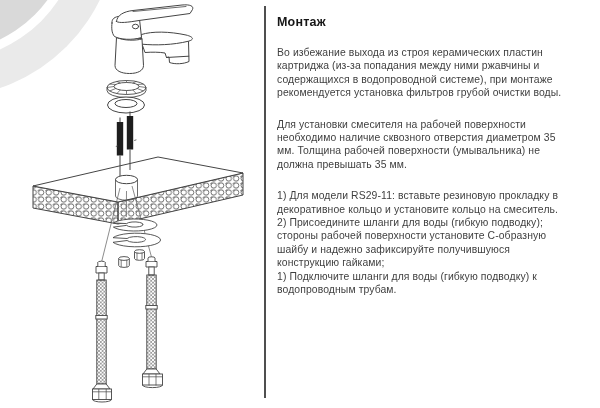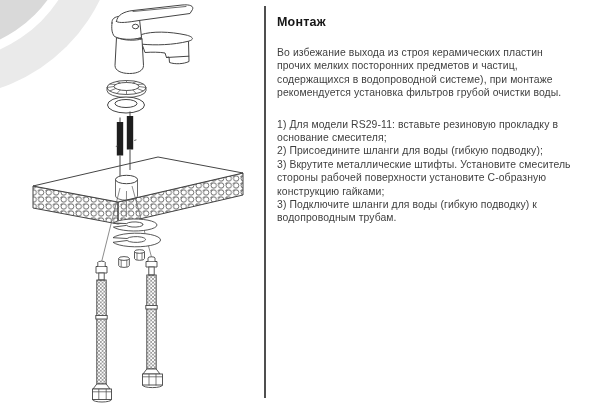--- a/index.html
+++ b/index.html
@@ -146,29 +146,35 @@
       </g>
     </svg>
   </div>
 
   <div class="divider"></div>
 
   <div class="text-pane">
     <h1 class="heading">Монтаж</h1>
     <div class="para">
         <div class="line">Во избежание выхода из строя керамических пластин</div>
-        <div class="line">прочих мелких посторонних предметов и частиц,</div>
+        <div class="line">картриджа (из-за попадания между ними ржавчины и</div>
         <div class="line">содержащихся в водопроводной системе), при монтаже</div>
         <div class="line">рекомендуется установка фильтров грубой очистки воды.</div>
       </div>
     <div class="para">
+        <div class="line">Для установки смесителя на рабочей поверхности</div>
+        <div class="line">необходимо наличие сквозного отверстия диаметром 35</div>
+        <div class="line">мм. Толщина рабочей поверхности (умывальника) не</div>
+        <div class="line">должна превышать 35 мм.</div>
+      </div>
+    <div class="para">
         <div class="line">1) Для модели RS29-11: вставьте резиновую прокладку в</div>
-        <div class="line">основание смесителя;</div>
+        <div class="line">декоративное кольцо и установите кольцо на смеситель.</div>
         <div class="line">2) Присоедините шланги для воды (гибкую подводку);</div>
-        <div class="line">3) Вкрутите металлические штифты. Установите смеситель</div>
         <div class="line">стороны рабочей поверхности установите С-образную</div>
+        <div class="line">шайбу и надежно зафиксируйте получившуюся</div>
         <div class="line">конструкцию гайками;</div>
-        <div class="line">3) Подключите шланги для воды (гибкую подводку) к</div>
+        <div class="line">1) Подключите шланги для воды (гибкую подводку) к</div>
         <div class="line">водопроводным трубам.</div>
       </div>
   </div>
 
 </div>
 
 </body></html>

